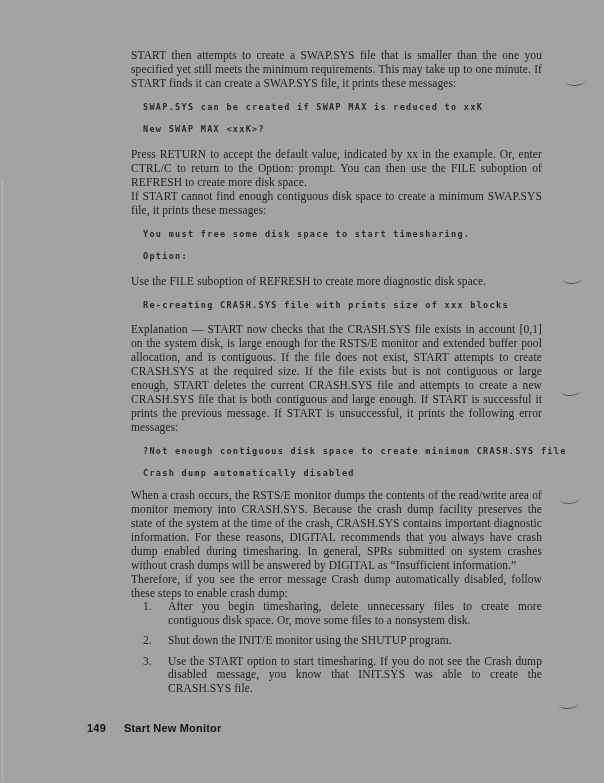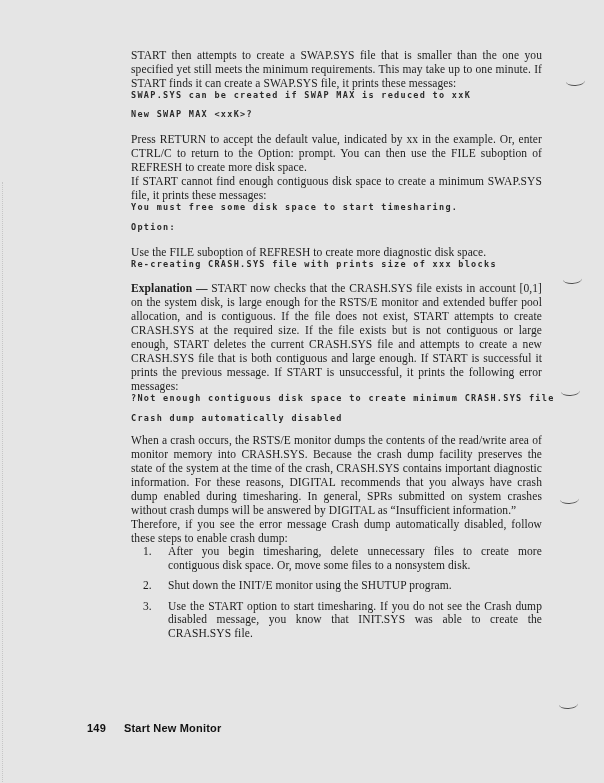--- a/index.html
+++ b/index.html
@@ -1,48 +1,48 @@
 <!DOCTYPE html>
 <html><head>
 <meta charset="utf-8">
 <style>
   html,body { margin:0; padding:0; }
   .page {
     position:relative;
     width:604px; height:783px;
-    background:#e5e5e5;
+    background:#a3a3a3;
     color:#1c1c1c;
     font-family:"Liberation Serif", serif;
     overflow:hidden;
   }
   
   .content {
     position:absolute;
     left:131px; top:48px;
     width:411px;
   }
   p.body {
     margin:0;
     font-size:11.5px;
     line-height:14px;
     text-align:justify;
     letter-spacing:0.1px;
     color:#1c1c1c;
   }
   .code {
-    margin:0;
+    margin:12px;
     font-family:"DejaVu Sans Mono", monospace;
     font-size:8.5px;
     font-weight:bold;
     letter-spacing:1.3px;
     line-height:10px;
     white-space:nowrap;
     color:#2a2a2a;
   }
-  .explain-label { font-weight:bold; }
+  .explain-label { font-weight:normal; }
   
   .mb4 { margin-bottom:4px; }  .mb6 { margin-bottom:6px; }
   .mb7 { margin-bottom:7px; }  .mb9 { margin-bottom:9px; }
   .mb10 { margin-bottom:10px; } .mb12 { margin-bottom:12px; }
   .mb13 { margin-bottom:13px; }
   
   .list { margin-top:0; }
   .list-item {
     display:flex;
     font-size:11.5px;

